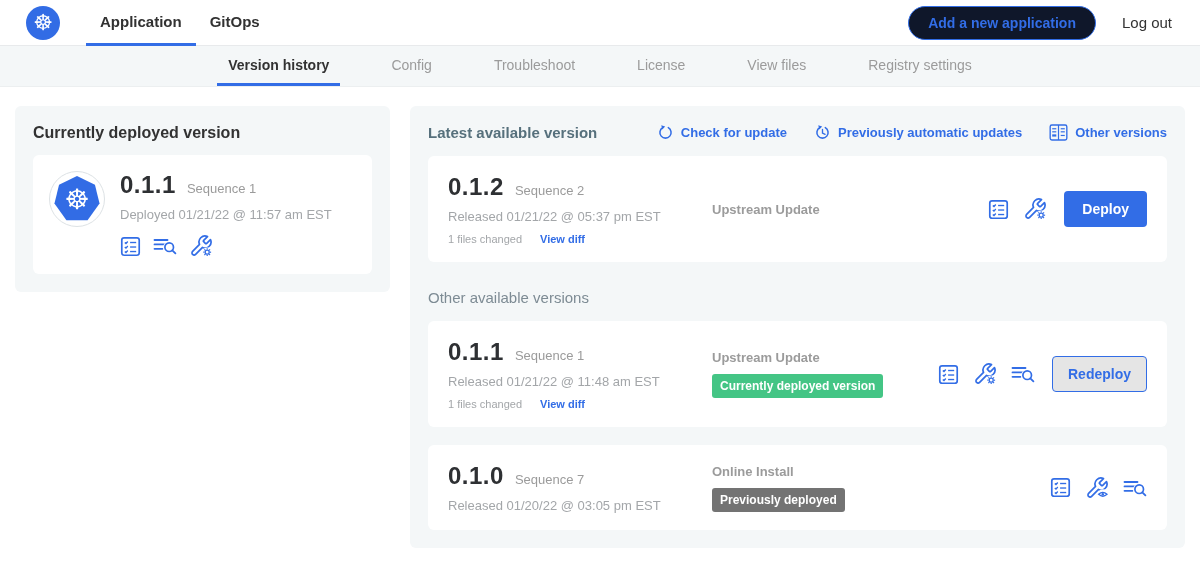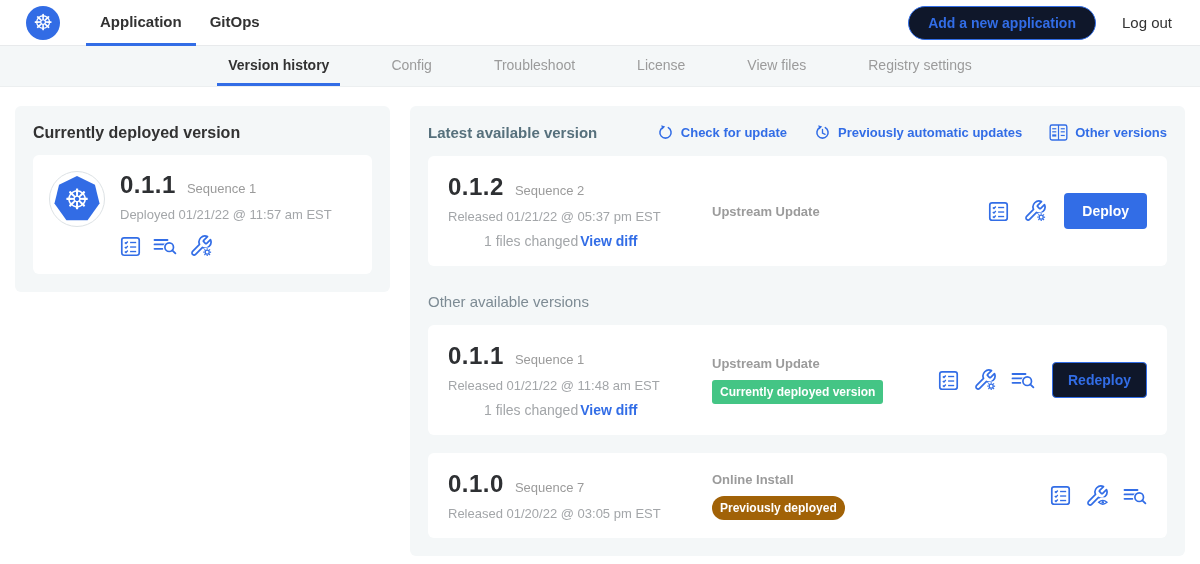--- a/index.html
+++ b/index.html
@@ -58,27 +58,27 @@
   .other-title { font-size:15px; color:#7d8b94; margin:27px 0 15px; font-weight:400; }
   .cards { display:flex; flex-direction:column; gap:18px; }
 
   .release-card { background:#fff; border-radius:6px; padding:17px 20px; display:flex; align-items:center; }
   .rc-col1 { width:250px; flex:none; }
   .rc-col2 { flex:1; padding-left:14px; }
   .rc-source { font-size:13px; font-weight:700; color:#9b9b9b; }
   .rc-badge { display:inline-block; margin-top:9px; color:#fff; font-size:12px; font-weight:700;
               padding:5px 8px; border-radius:3px; }
   .badge-green { background:#44c585; }
-  .badge-gray  { background:#a16207;border-radius:12px; }
+  .badge-gray  { background:#737373; }
   .rc-col3 { display:flex; align-items:center; gap:14px; color:#326de6; }
-  .files-row { display:flex; gap:2px; margin-top:9px; font-size:14px; color:#a3a6a9; align-items:center; font-weight:500;margin-left:36px; }
+  .files-row { display:flex; gap:18px; margin-top:9px; font-size:11px; color:#a3a6a9; align-items:center; font-weight:500; }
   .view-diff { color:#326de6; font-weight:700; cursor:pointer; }
   .deploy-btn { background:#326de6; color:#fff; font-size:14px; font-weight:700; border:none;
                 border-radius:4px; padding:10px 18px; margin-left:3px; cursor:pointer; font-family:inherit; }
-  .redeploy-btn { background:#0f172a; color:#326de6; border:1px solid #326de6; font-size:14px; font-weight:700;
+  .redeploy-btn { background:#e5e5e5; color:#326de6; border:1px solid #326de6; font-size:14px; font-weight:700;
                   border-radius:4px; padding:9px 15px; margin-left:3px; cursor:pointer; font-family:inherit; }
   .clickable-icon { cursor:pointer; }
 </style>
 </head>
 <body>
 
 <svg width="0" height="0" style="position:absolute">
   <defs>
     <symbol id="sym-checklist" viewBox="0 0 20 20">
       <rect x="1.7" y="1.7" width="16.6" height="16.6" rx="2.2" fill="none" stroke="currentColor" stroke-width="1.6"></rect>

